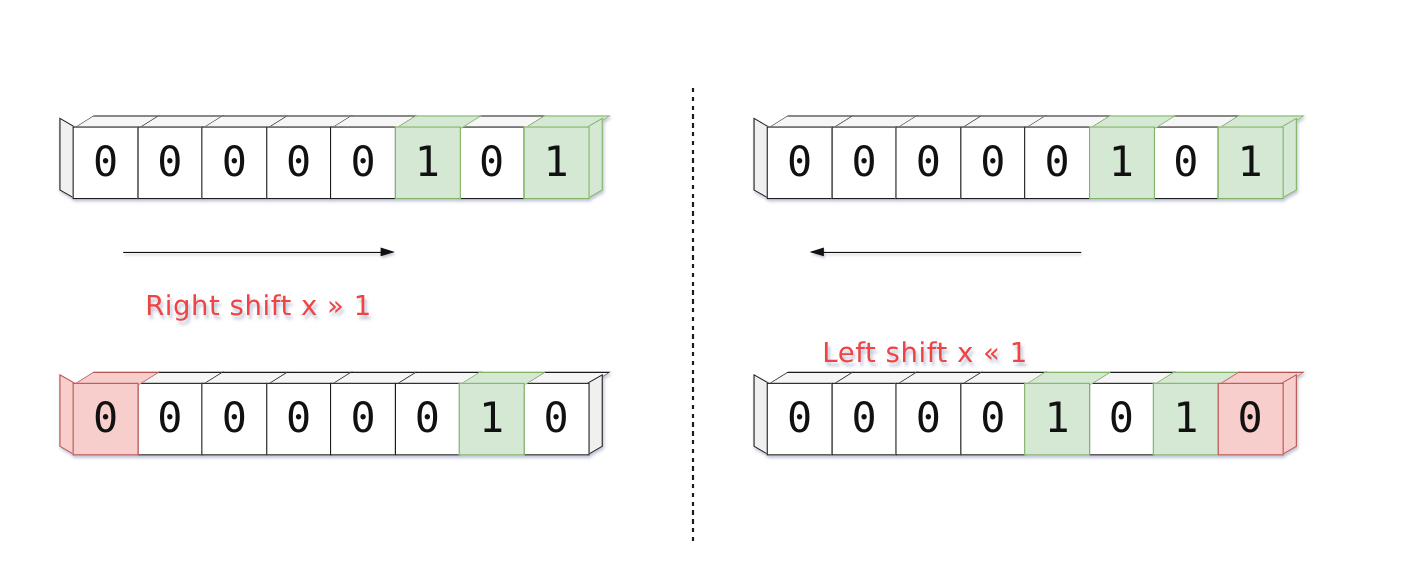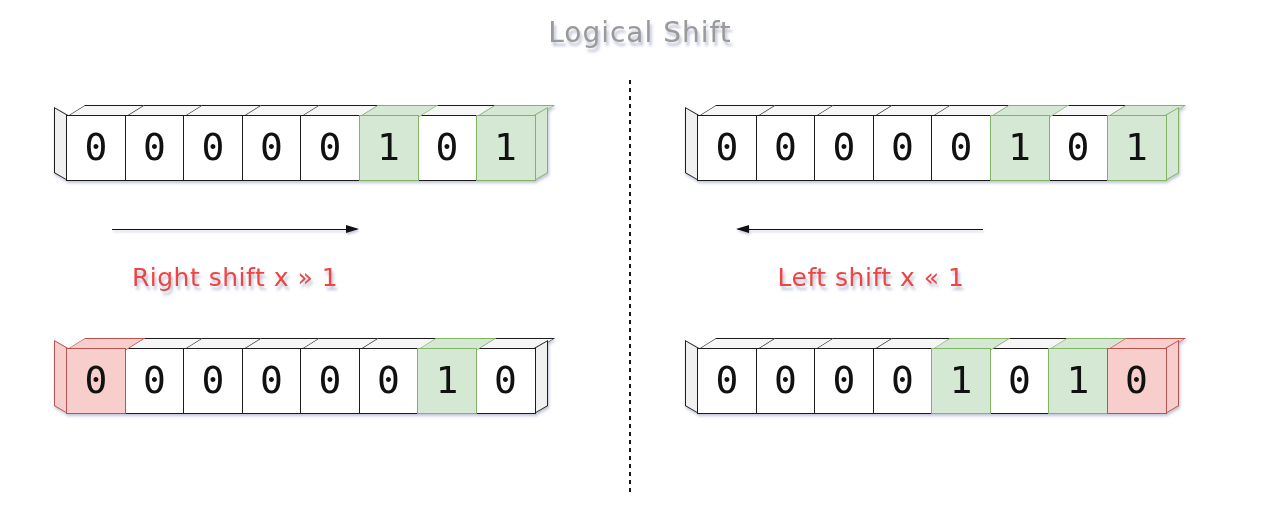--- a/index.html
+++ b/index.html
@@ -12,21 +12,21 @@
     position:absolute;left:0;right:0;top:16px;text-align:center;
     font-size:28px;letter-spacing:1px;color:#9a9a9a;
     text-shadow:2px 4px 3px rgba(135,145,180,0.55);
   }
   .shift-label{
     position:absolute;top:263px;width:270px;text-align:center;
     font-size:25px;color:#ef4444;letter-spacing:0.5px;
     text-shadow:2px 4px 3px rgba(135,145,180,0.55);
   }
   .label-left-panel{left:100px;}
-  .label-right-panel{left:736px;}
+  .label-right-panel{left:706px;margin-top:43px;}
   
   .divider{
     position:absolute;left:629px;top:80px;width:2px;height:412px;
     background:repeating-linear-gradient(to bottom,#1a1a1a 0 4px,transparent 4px 8px);
   }
   
   .arrow{
     position:absolute;top:229px;width:245px;height:0;border-top:1.6px solid #111;
     filter:drop-shadow(1px 2px 1px rgba(125,135,170,0.45));
   }
@@ -66,21 +66,20 @@
   .digit{
     font-family:"DejaVu Sans Mono","Liberation Mono",monospace;
     font-size:38px;color:#111;transform:translateY(-1px);
   }
 </style>
 </head>
 <body>
 
 <div class="canvas">
 
-  <div class="title">Logical Shift</div>
 
   <div class="divider"></div>
 
   <div>
 
     <div class="bitrow row-lt">
       <div class="cell" data-state="normal">
         <div class="face top"></div>
         <div class="face cap-left"></div>
         <div class="face front">

